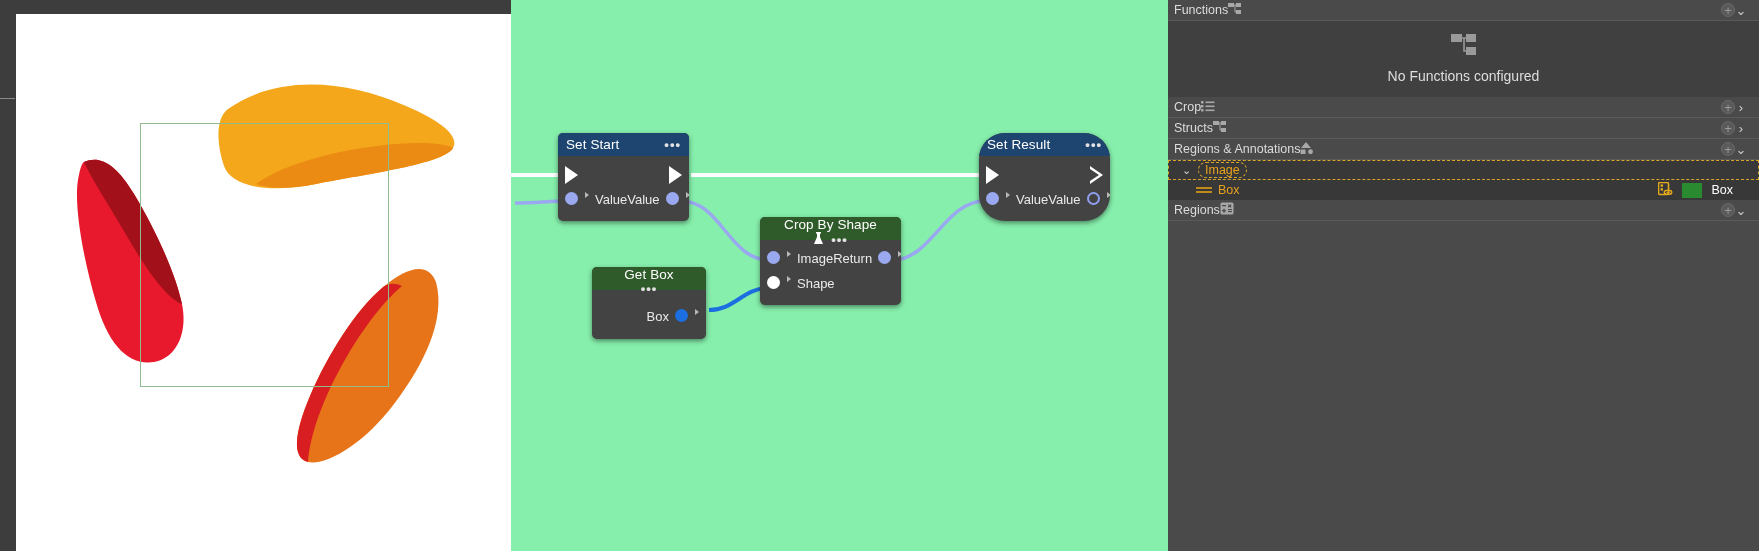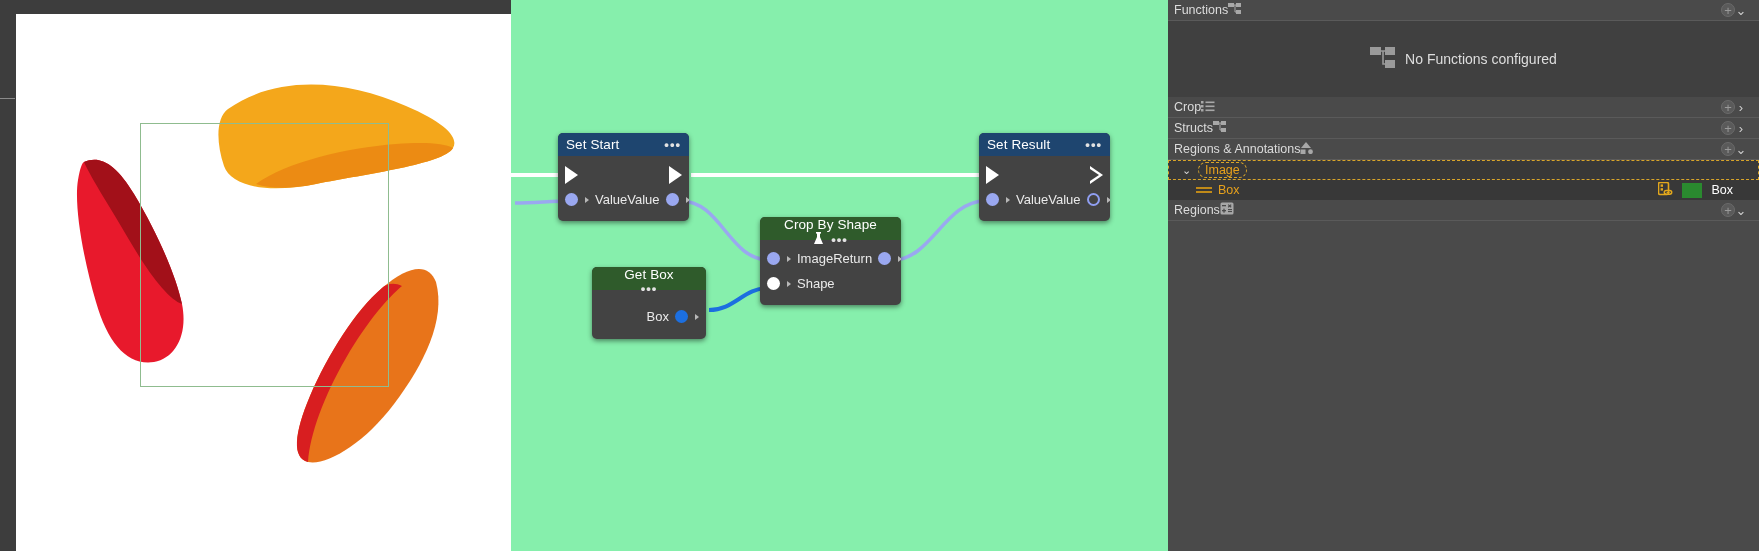--- a/index.html
+++ b/index.html
@@ -76,21 +76,21 @@
   .flask-icon { display: inline-flex; align-items: center; }
 
   .node-body { padding: 6px 0 9px 0; }
 
   .pin-row {
     display: flex; align-items: center;
     height: 25px;
     padding: 0 7px;
     justify-content: space-between;
   }
-  .pin-side { display: flex; align-items: center; gap: 6px; }
+  .pin-side { display: flex; align-items: flex-start; gap: 6px; }
   .pin-side.right { justify-content: flex-end; }
   .pin-label { font-size: 13px; color: #eaeaea; white-space: nowrap; }
 
   
   .exec {
     width: 0; height: 0;
     border-top: 9px solid transparent;
     border-bottom: 9px solid transparent;
     border-left: 13px solid #ffffff;
   }
@@ -149,21 +149,21 @@
     width: 14px; height: 14px; border-radius: 50%;
     background: #5a5a5a; color: #9a9a9a;
     display: inline-flex; align-items: center; justify-content: center;
     font-size: 13px; line-height: 1; cursor: pointer;
     border: 1px solid #6a6a6a;
   }
   .chev { color: #cfcfcf; font-size: 13px; line-height: 1; cursor: pointer; width: 12px; text-align: center; }
 
   .empty-zone {
     background: #404040;
-    display: flex; 
+    display: flex; flex-direction: column;
     align-items: center; justify-content: center;
     gap: 9px;
     color: #d0d0d0;
   }
   .empty-text { font-size: 14px; color: #dedede; }
 
   .tree-row {
     height: 20px;
     display: flex; align-items: center;
     padding: 0 12px 0 14px;
@@ -307,21 +307,21 @@
           <span class="pin-side">
             <span class="dot white"></span>
             <span class="pin-arrow"></span>
             <span class="pin-label">Shape</span>
           </span>
           <span class="pin-side right"></span>
         </div>
       </div>
     </div>
 
-    <div class="node" style="left:468px; top:133px; width:131px;">
+    <div class="node" style="left:468px; top:133px; width:131px;border-radius:26px;">
       <div class="node-header blue">
         <span class="node-title">Set Result</span>
         <span class="hdr-icons">
           <span class="dots">•••</span>
         </span>
       </div>
       <div class="node-body">
         <div class="pin-row">
           <span class="pin-side">
             <span class="exec"></span>

